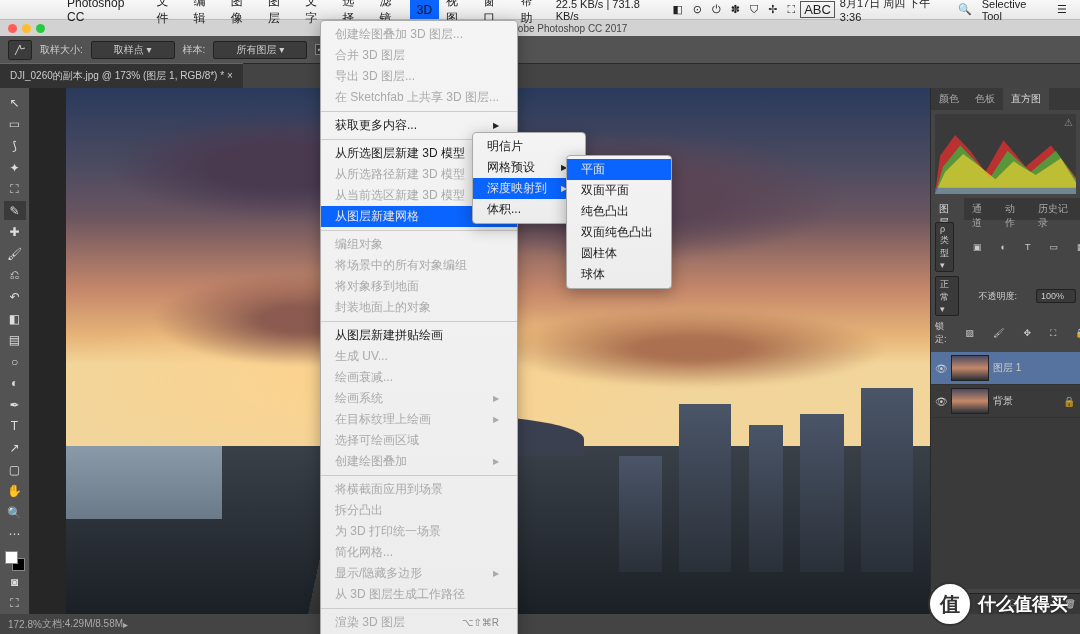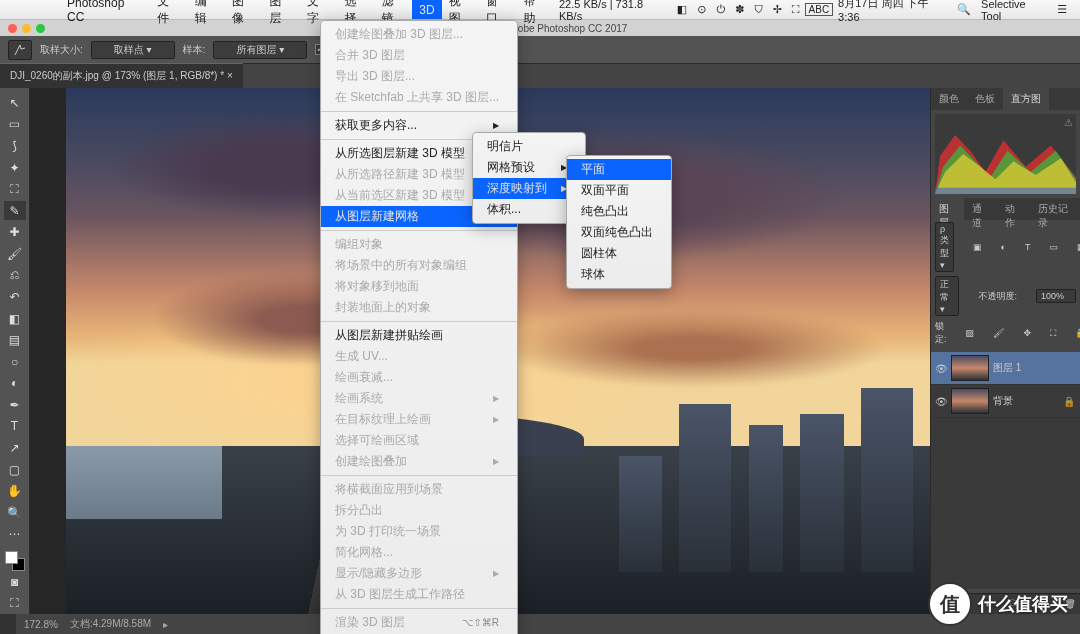--- a/index.html
+++ b/index.html
@@ -3,21 +3,21 @@
 <meta charset="utf-8">
 <style>
 * { margin: 0; padding: 0; box-sizing: border-box; font-family: -apple-system, "Helvetica Neue", Arial, sans-serif; }
 body { width: 1080px; height: 634px; background: #323232; overflow: hidden; position: relative; font-size: 11px; }
 
 
 .mac-menubar { height: 20px; background: linear-gradient(#f8f8f8,#e8e8e8); display: flex; align-items: center; padding: 0 8px; color: #222; font-size: 12px; border-bottom: 1px solid #bbb; }
 .mac-menubar .apple { font-size: 13px; margin-right: 8px; }
 .mac-menubar .m { padding: 0 7px; height: 100%; display: flex; align-items: center; }
 .mac-menubar .m.bold { font-weight: 400; margin-left: 44px; }
-.mac-menubar .m.active { background: #0a64ff; color: #e5e5e5; }
+.mac-menubar .m.active { background: #0a64ff; color: #0f172a; }
 .mac-menubar .spacer { flex: 1; }
 .mac-menubar .status { font-size: 11px; padding: 0 5px; display: flex; align-items: center; gap: 4px; }
 
 
 .ps-title { height: 16px; background: #d2d2d2; display: flex; align-items: center; font-size: 10px; color: #444; }
 .ps-title .win-btns { display: flex; gap: 5px; padding: 0 8px; }
 .ps-title .dot { width: 9px; height: 9px; border-radius: 50%; }
 .ps-title .title-text { flex: 1; text-align: center; }
 
 
@@ -83,21 +83,21 @@
 
 .menu { position:absolute; background: linear-gradient(#f4f4f4,#ececec); border:1px solid #aaa; border-radius:4px; box-shadow: 0 4px 16px rgba(0,0,0,0.3); font-size:12px; color:#222; padding:3px 0; min-width:145px;}
 .menu .mi { padding: 2px 18px 2px 14px; white-space:nowrap; display:flex; align-items:center;}
 .menu .mi.disabled{color:#aaa;}
 .menu .mi.arrow::after{content:"▶";font-size:8px;margin-left:auto;padding-left:14px;}
 .menu .mi.hl{background:#0a64ff;color:#e5e5e5;}
 .menu .sep{height:1px;background:#ccc;margin:3px 0;}
 .menu .mi .sc{margin-left:auto;color:#888;font-size:10px;padding-left:12px;}
 
 
-.statusbar{height:20px;background:#444;color:#aaa;font-size:10px;display:flex;align-items:center;padding:0 8px;gap:12px;margin-left:16px;}
+.statusbar{height:20px;background:#444;color:#aaa;font-size:10px;display:flex;align-items:center;padding:0 8px;}
 
 
 .watermark{position:absolute;right:12px;bottom:8px;display:flex;align-items:center;gap:6px;}
 .watermark .circ{width:44px;height:44px;border-radius:50%;background:#fff;display:flex;align-items:center;justify-content:center;font-size:20px;font-weight:bold;color:#333;border:2px solid #333;}
 .watermark .txt{color:#fff;font-size:18px;font-weight:600;text-shadow:0 1px 3px rgba(0,0,0,0.5);}
 </style>
 </head>
 <body>
 
 <div class="mac-menubar">
@@ -116,21 +116,21 @@
   <span class="m">帮助</span>
   <span class="spacer"></span>
   <span class="status">22.5 KB/s | 731.8 KB/s</span>
   <span class="status">◧</span>
   <span class="status">⊙</span>
   <span class="status">⏻</span>
   <span class="status">✽</span>
   <span class="status">⛉</span>
   <span class="status">✢</span>
   <span class="status">⛶</span>
-  <span class="status" style="border:1px solid #555;padding:0 3px;font-size:10px;">ABC</span>
+  <span class="status" style="border:1px solid #555;padding:0 3px;font-size:13px;">ABC</span>
   <span class="status">8月17日 周四 下午3:36</span>
   <span class="status">🔍</span>
   <span class="status">Selective Tool</span>
   <span class="status">☰</span>
 </div>
 
 <div class="ps-title">
   <div class="win-btns">
     <span class="dot" style="background:#ff5f57"></span>
     <span class="dot" style="background:#febc2e"></span>

